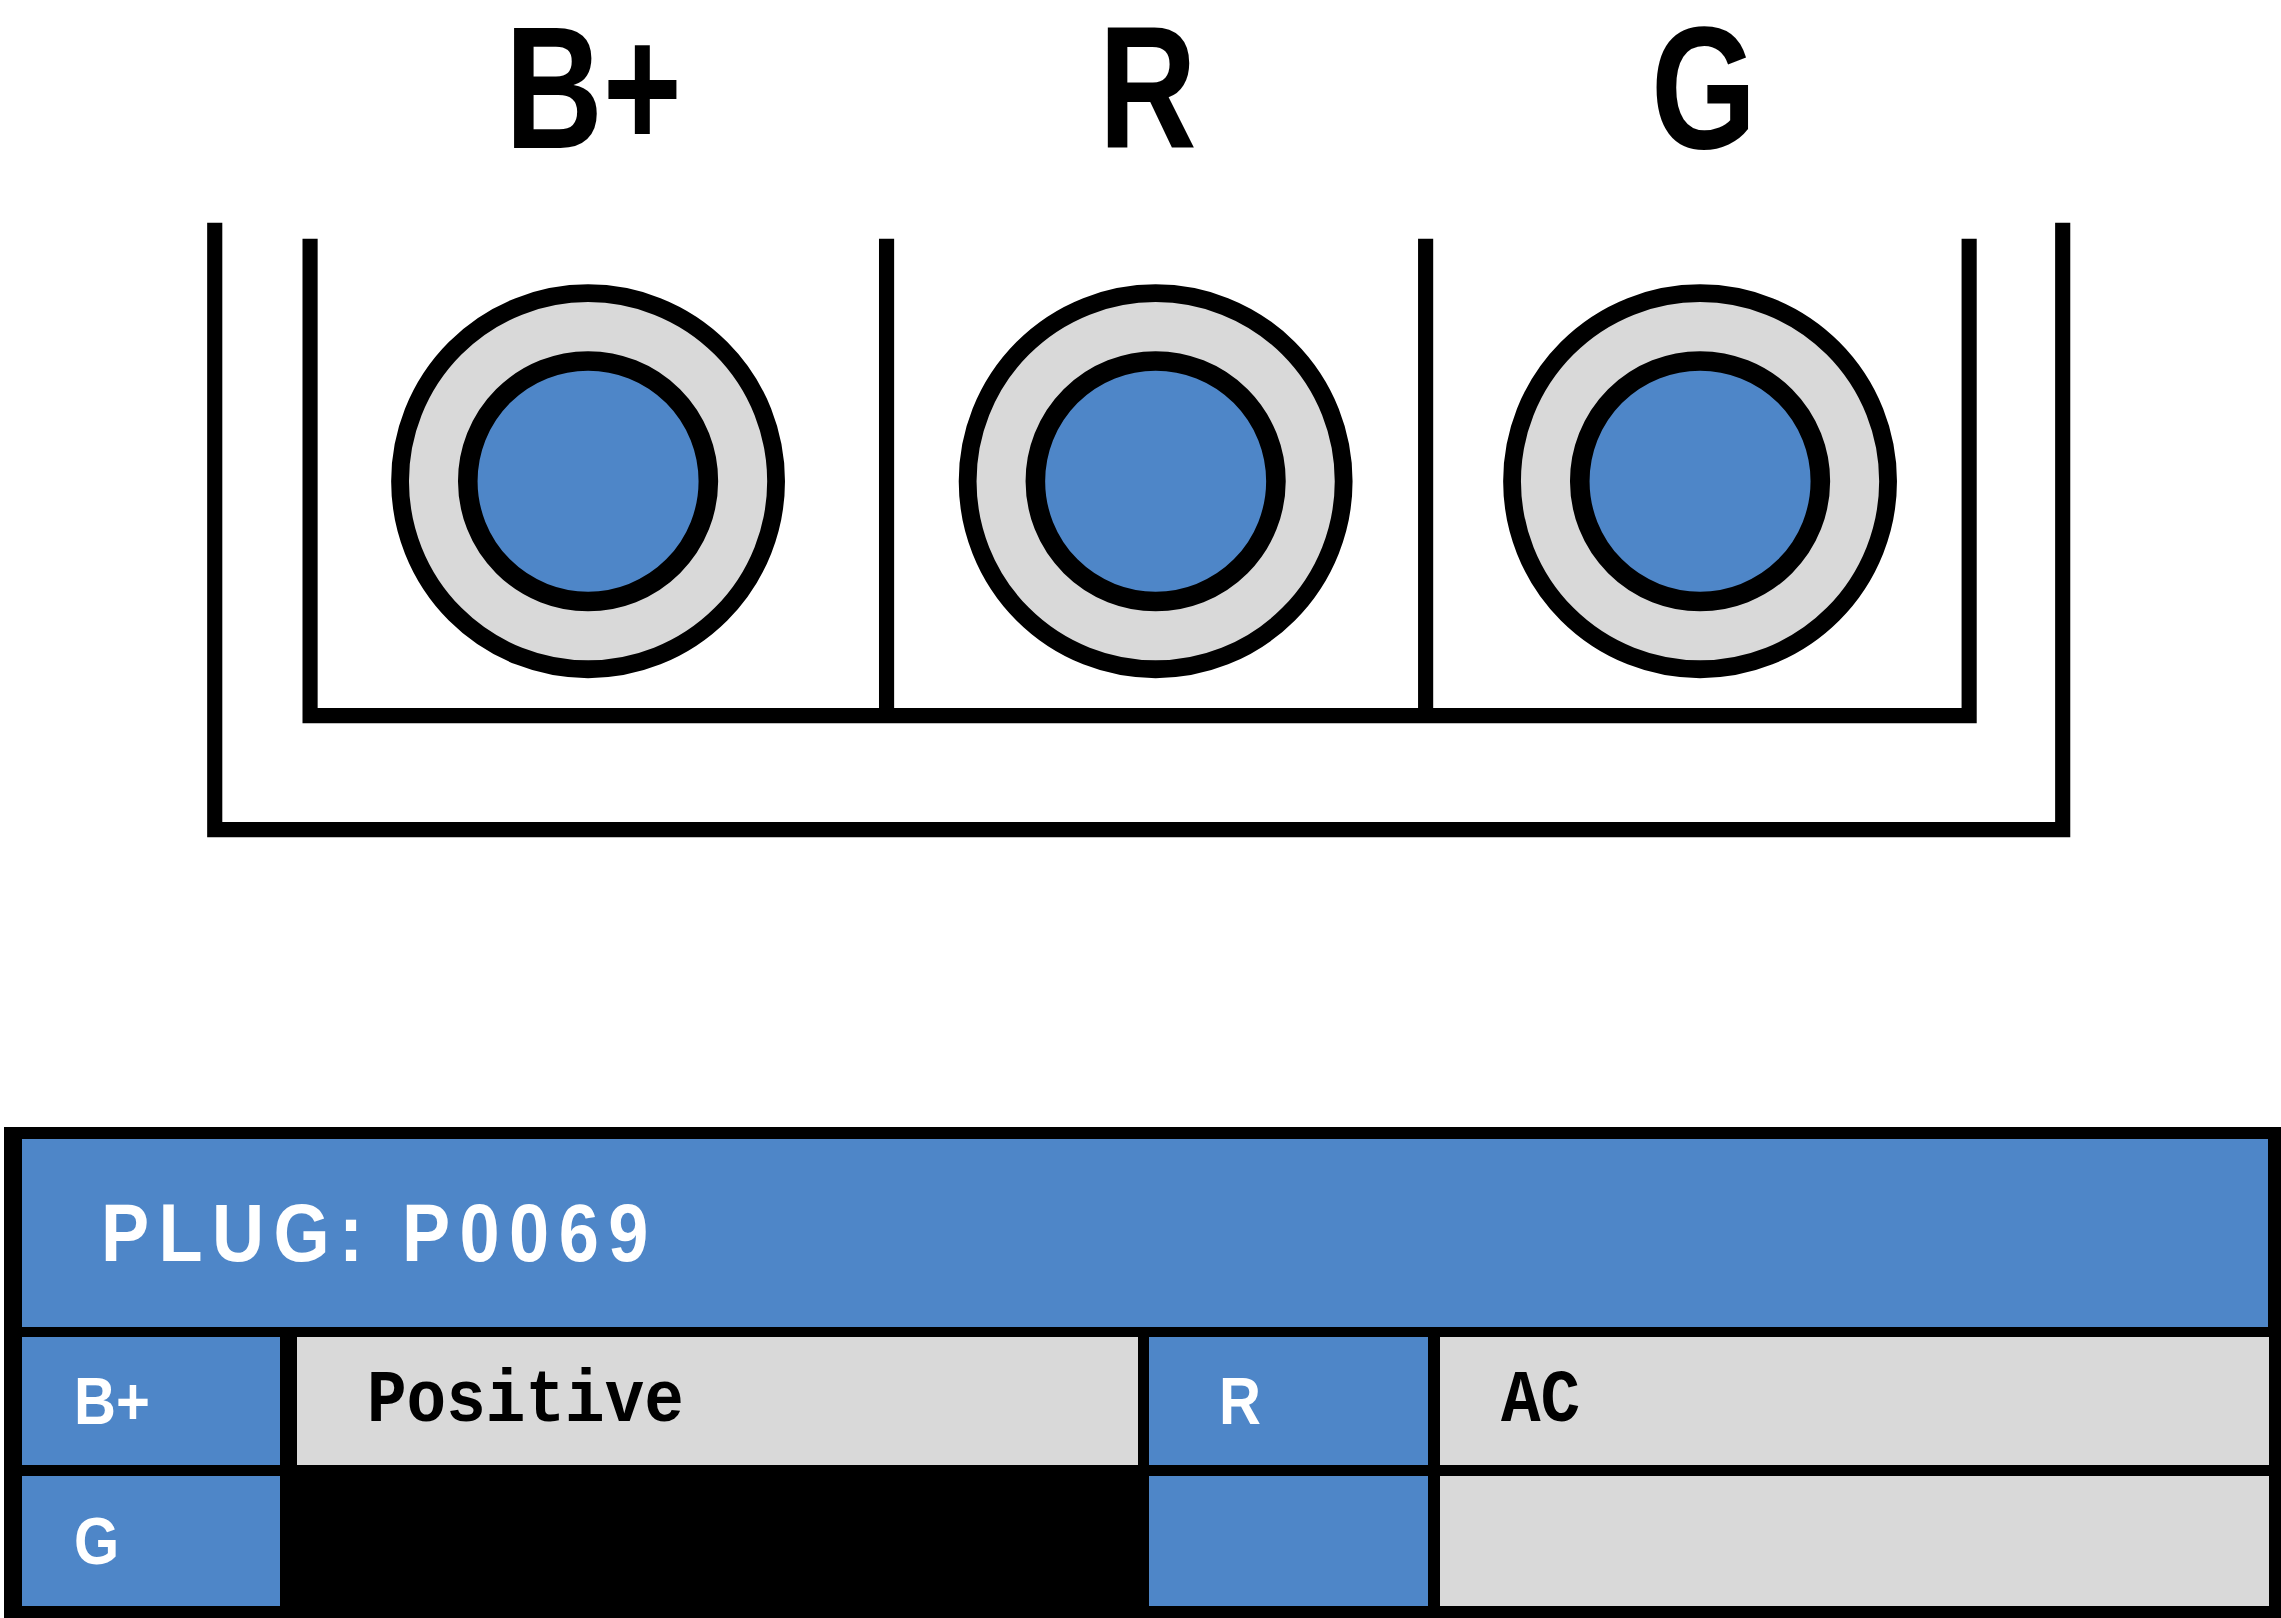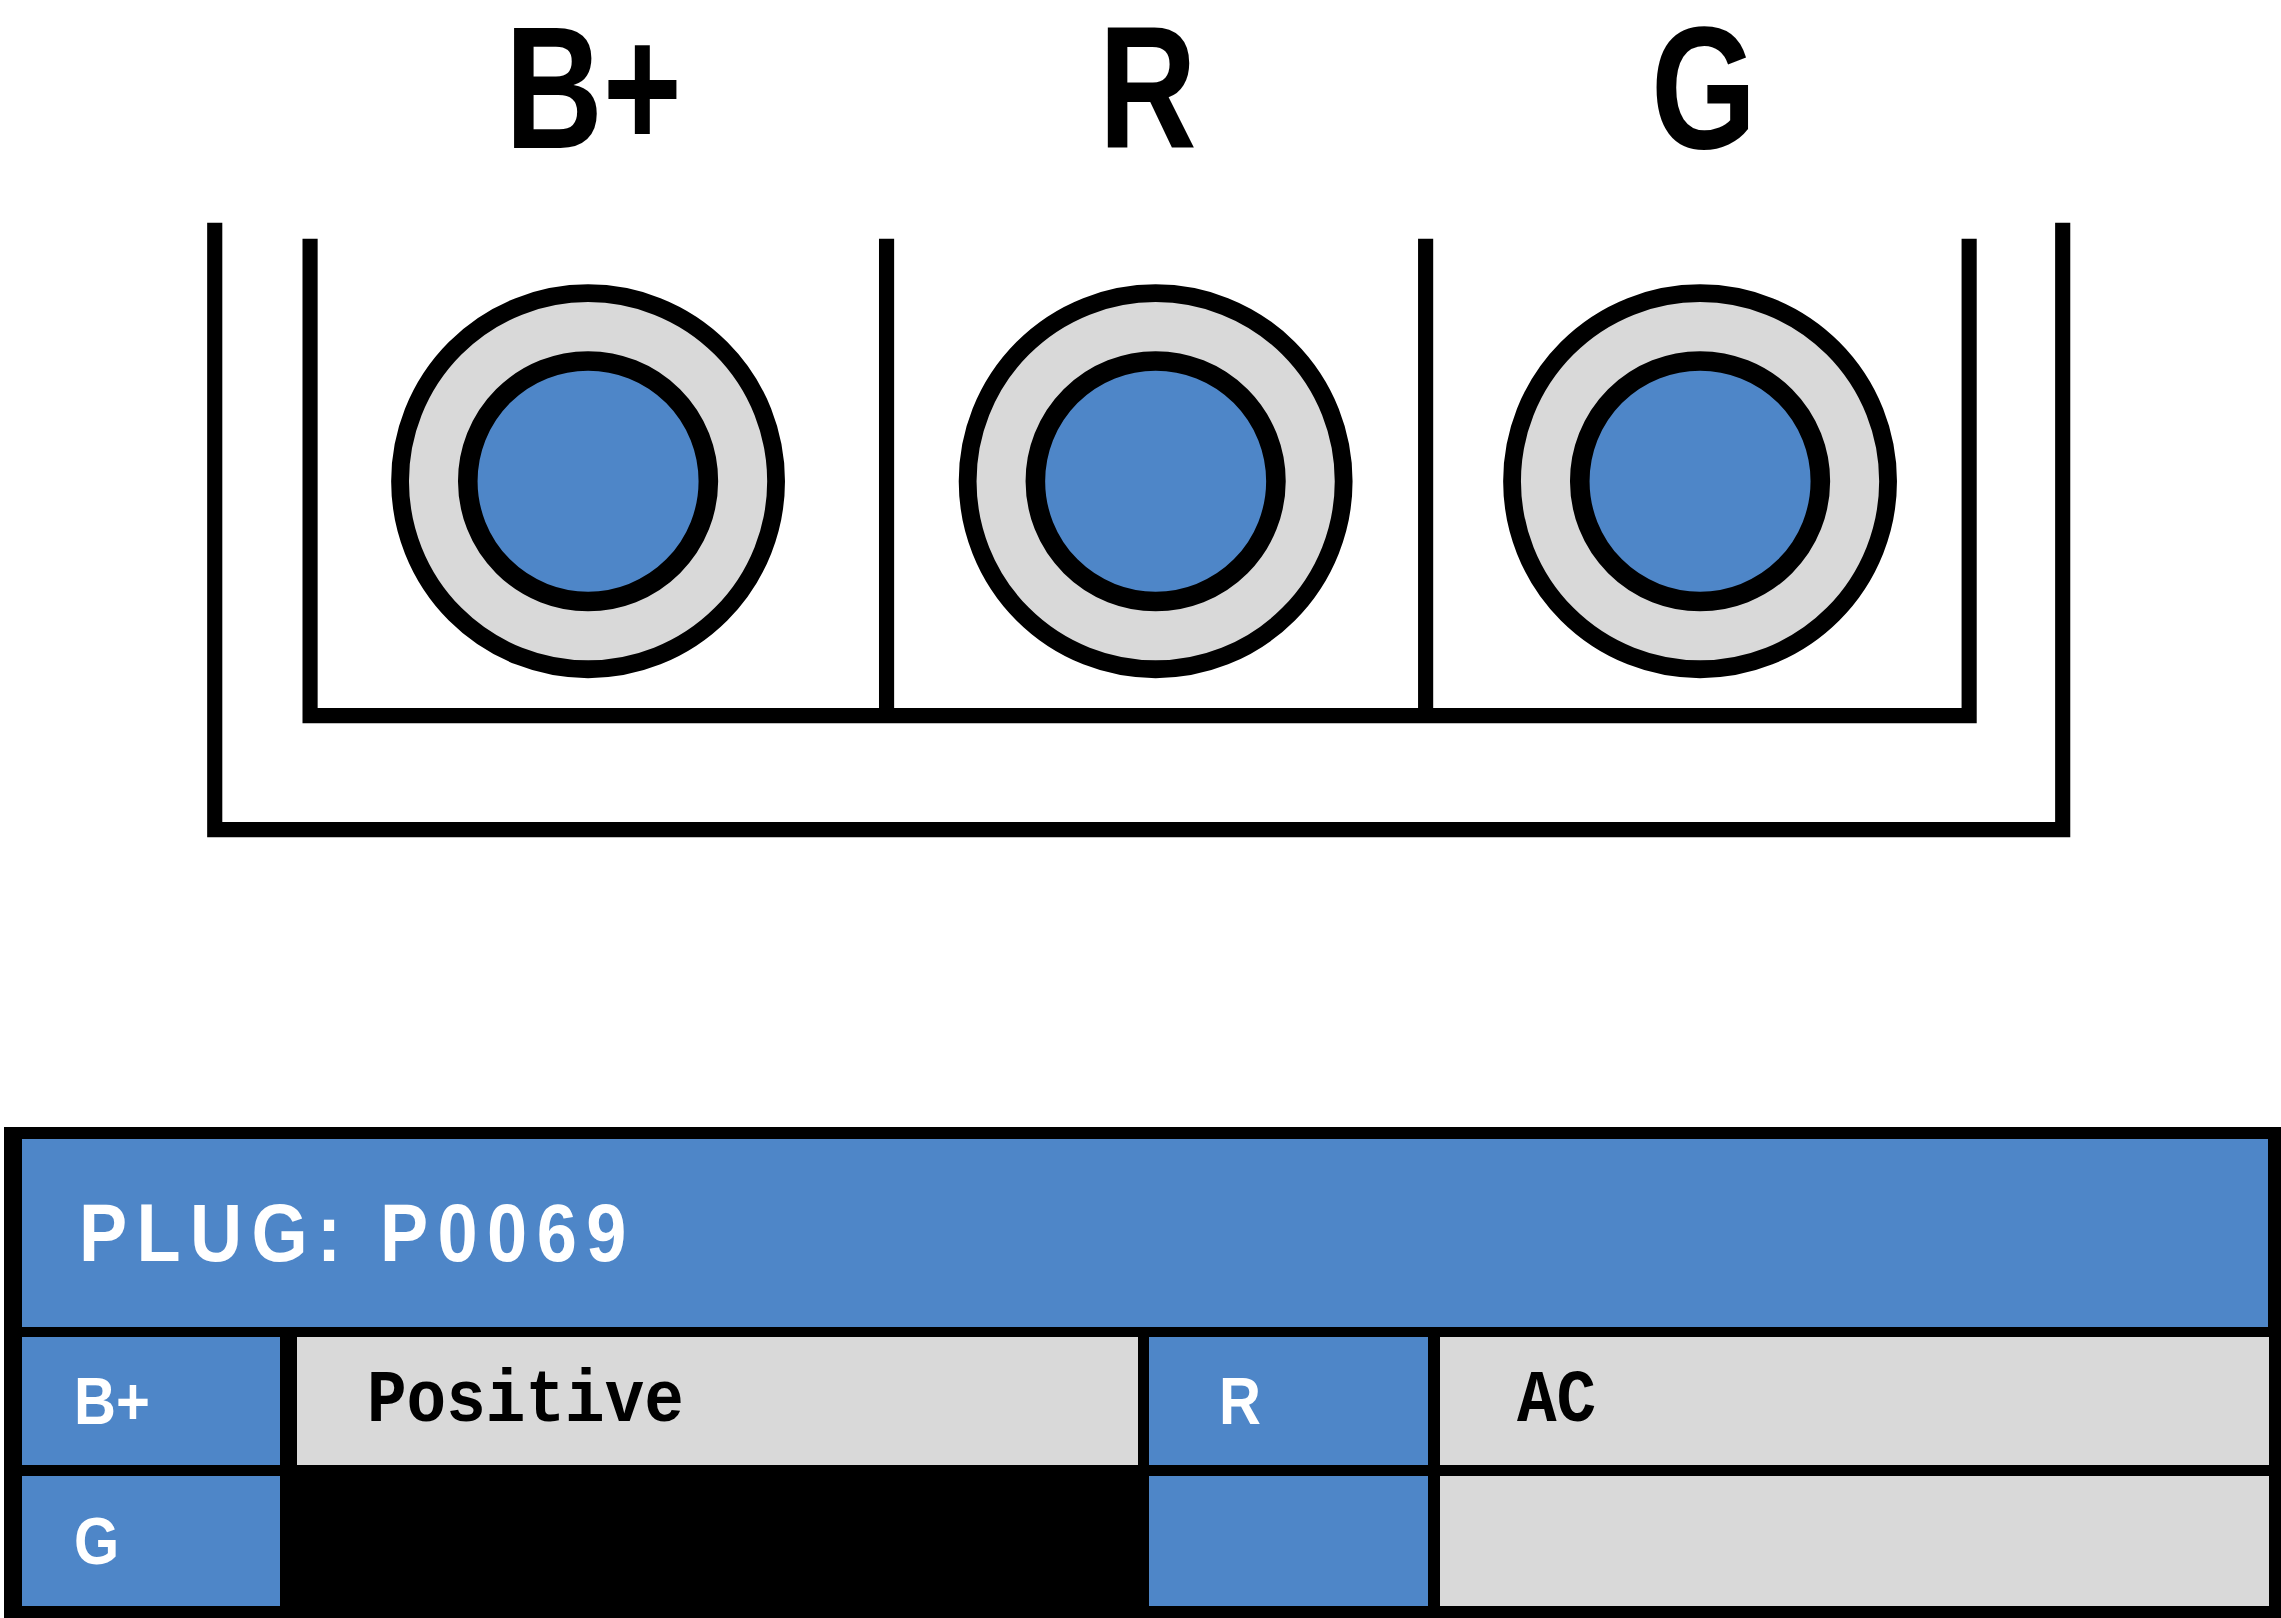--- a/index.html
+++ b/index.html
@@ -41,27 +41,27 @@
   }
   .cell {
     position: absolute;
     display: flex;
     align-items: center;
     box-sizing: border-box;
   }
   .blue { background: #4e86c8; }
   .gray { background: #d9d9d9; font-family: Liberation Mono, monospace; }
 
-  .hdr  { left: 18.7px;   top: 11.6px;  width: 2246px; height: 188px; padding-left: 57px; }
+  .hdr  { left: 18.7px;   top: 11.6px;  width: 2246px; height: 188px; padding-left: 79px; }
   .r1   { top: 210px;  height: 128px; }
   .r2   { top: 349px;  height: 130px; }
   .c1   { left: 18.7px;   width: 258px; padding-left: 52px; }
   .c2   { left: 293px;  width: 841px; padding-left: 70px; }
   .c3   { left: 1145px; width: 279px; padding-left: 70px; }
-  .c4   { left: 1436px; width: 829px; padding-left: 77px; }
+  .c4   { left: 1436px; width: 829px; padding-left: 61px; }
 
   .hdr-txt {
     font-size: 82px;
     font-weight: bold;
     color: #ffffff;
     letter-spacing: 10.7px;
     white-space: nowrap;
   }
   .pin-txt {
     font-size: 66px;

